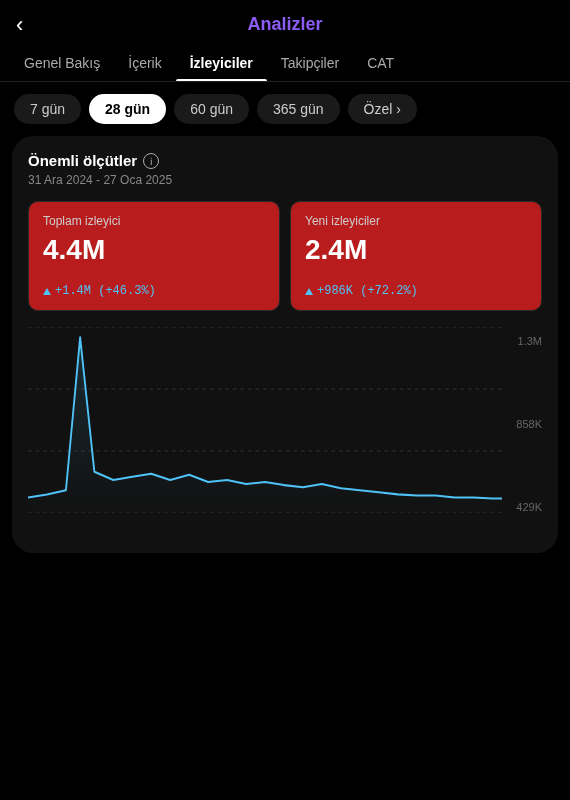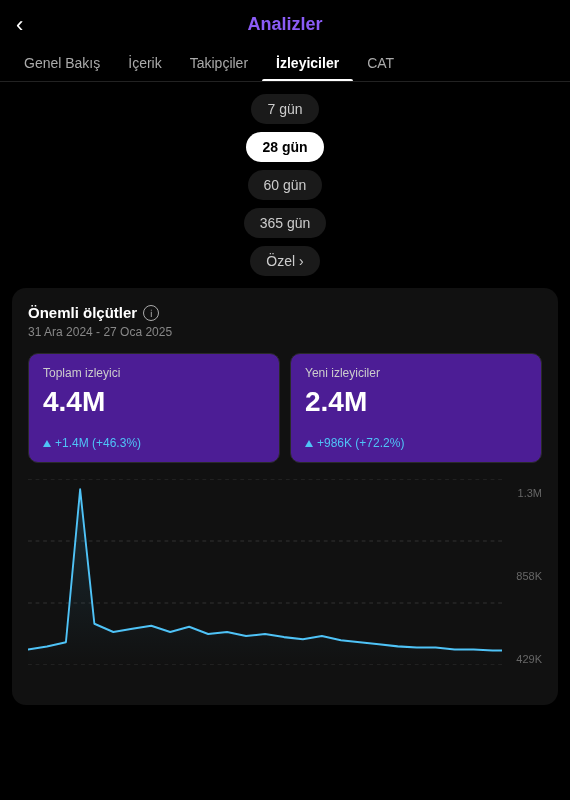--- a/index.html
+++ b/index.html
@@ -69,21 +69,20 @@
     }
 
     
     .period-row {
       display: flex;
       align-items: center;
       padding: 12px 14px;
       gap: 8px;
       overflow-x: auto;
       scrollbar-width: none;
-      flex-direction: column;
     }
     .period-row::-webkit-scrollbar { display: none; }
     .period-btn {
       padding: 7px 16px;
       border-radius: 20px;
       font-size: 14px;
       cursor: pointer;
       white-space: nowrap;
       background: #1a1a1a;
       color: #ccc;
@@ -92,21 +91,21 @@
     .period-btn.active {
       background: #fff;
       color: #000;
       font-weight: 600;
     }
 
     
     .main-card {
       margin: 0 12px;
       background: #111;
-      border-radius: 14px;
+      border-radius: 21px;
       padding: 16px;
     }
     .card-title-row {
       display: flex;
       align-items: center;
       gap: 6px;
       margin-bottom: 4px;
     }
     .card-title {
       font-size: 15px;
@@ -131,21 +130,21 @@
     }
 
     
     .metrics-grid {
       display: grid;
       grid-template-columns: 1fr 1fr;
       gap: 10px;
       margin-bottom: 16px;
     }
     .metric-box {
-      background: #4c1d95;
+      background: #b91c1c;
       border-radius: 10px;
       padding: 12px 14px;
       border: 1px solid #2a2a2a;
     }
     .metric-label {
       font-size: 12px;
       color: #ccc;
       margin-bottom: 6px;
     }
     .metric-value {
@@ -153,20 +152,21 @@
       font-weight: 700;
       color: #fff;
       margin-bottom: 18px;
     }
     .metric-change {
       display: flex;
       align-items: center;
       gap: 4px;
       font-size: 12px;
       color: #4fc3f7;
+      font-family: Liberation Mono, monospace;
     }
     .up-arrow {
       width: 0;
       height: 0;
       border-left: 4px solid transparent;
       border-right: 4px solid transparent;
       border-bottom: 7px solid #4fc3f7;
       display: inline-block;
     }
 
@@ -226,22 +226,22 @@
 <body>
 
 <div class="header">
   <span class="back-btn">‹</span>
   <span class="header-title">Analizler</span>
 </div>
 
 <div class="tabs-row">
   <div class="tab-item">Genel Bakış</div>
   <div class="tab-item">İçerik</div>
+  <div class="tab-item active">İzleyiciler</div>
   <div class="tab-item">Takipçiler</div>
-  <div class="tab-item active">İzleyiciler</div>
   <div class="tab-item">CAT</div>
 </div>
 
 <div class="period-row">
   <button class="period-btn">7 gün</button>
   <button class="period-btn active">28 gün</button>
   <button class="period-btn">60 gün</button>
   <button class="period-btn">365 gün</button>
   <button class="period-btn">Özel ›</button>
 </div>

